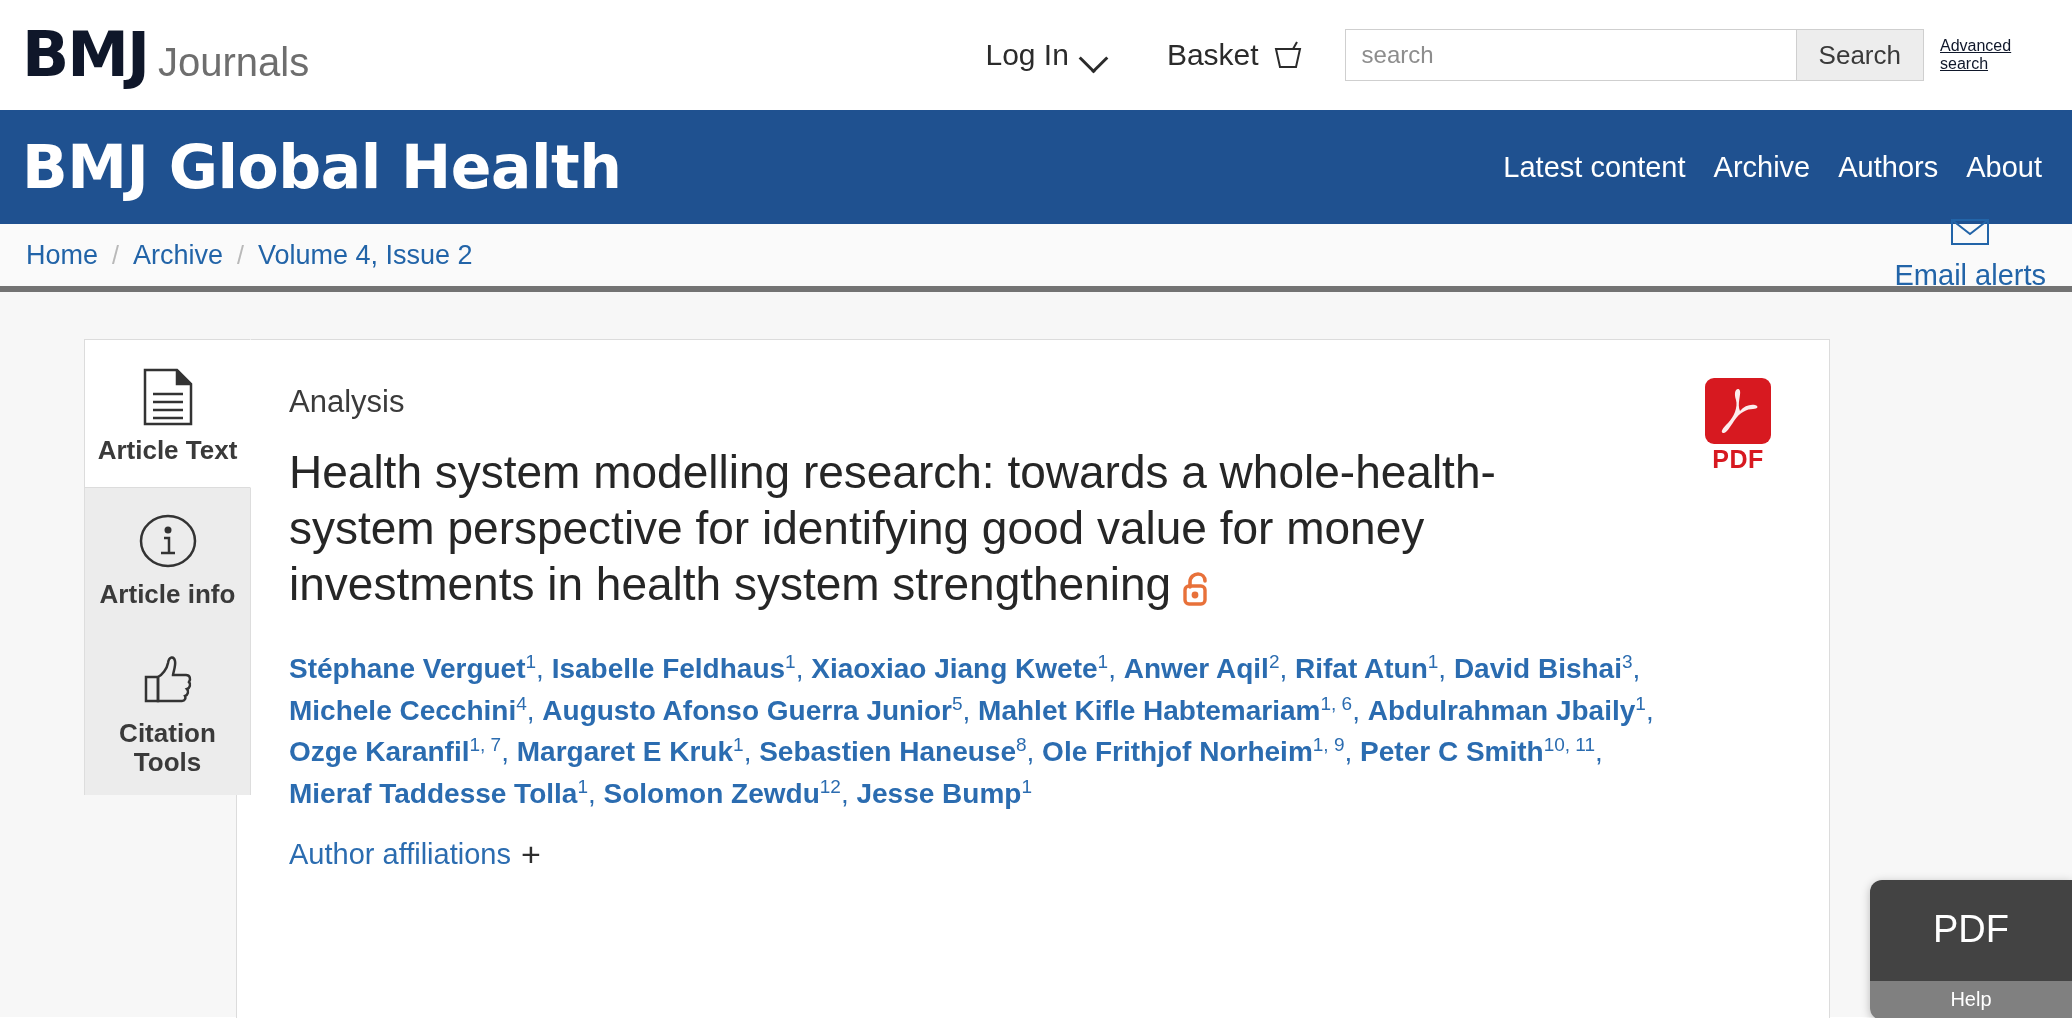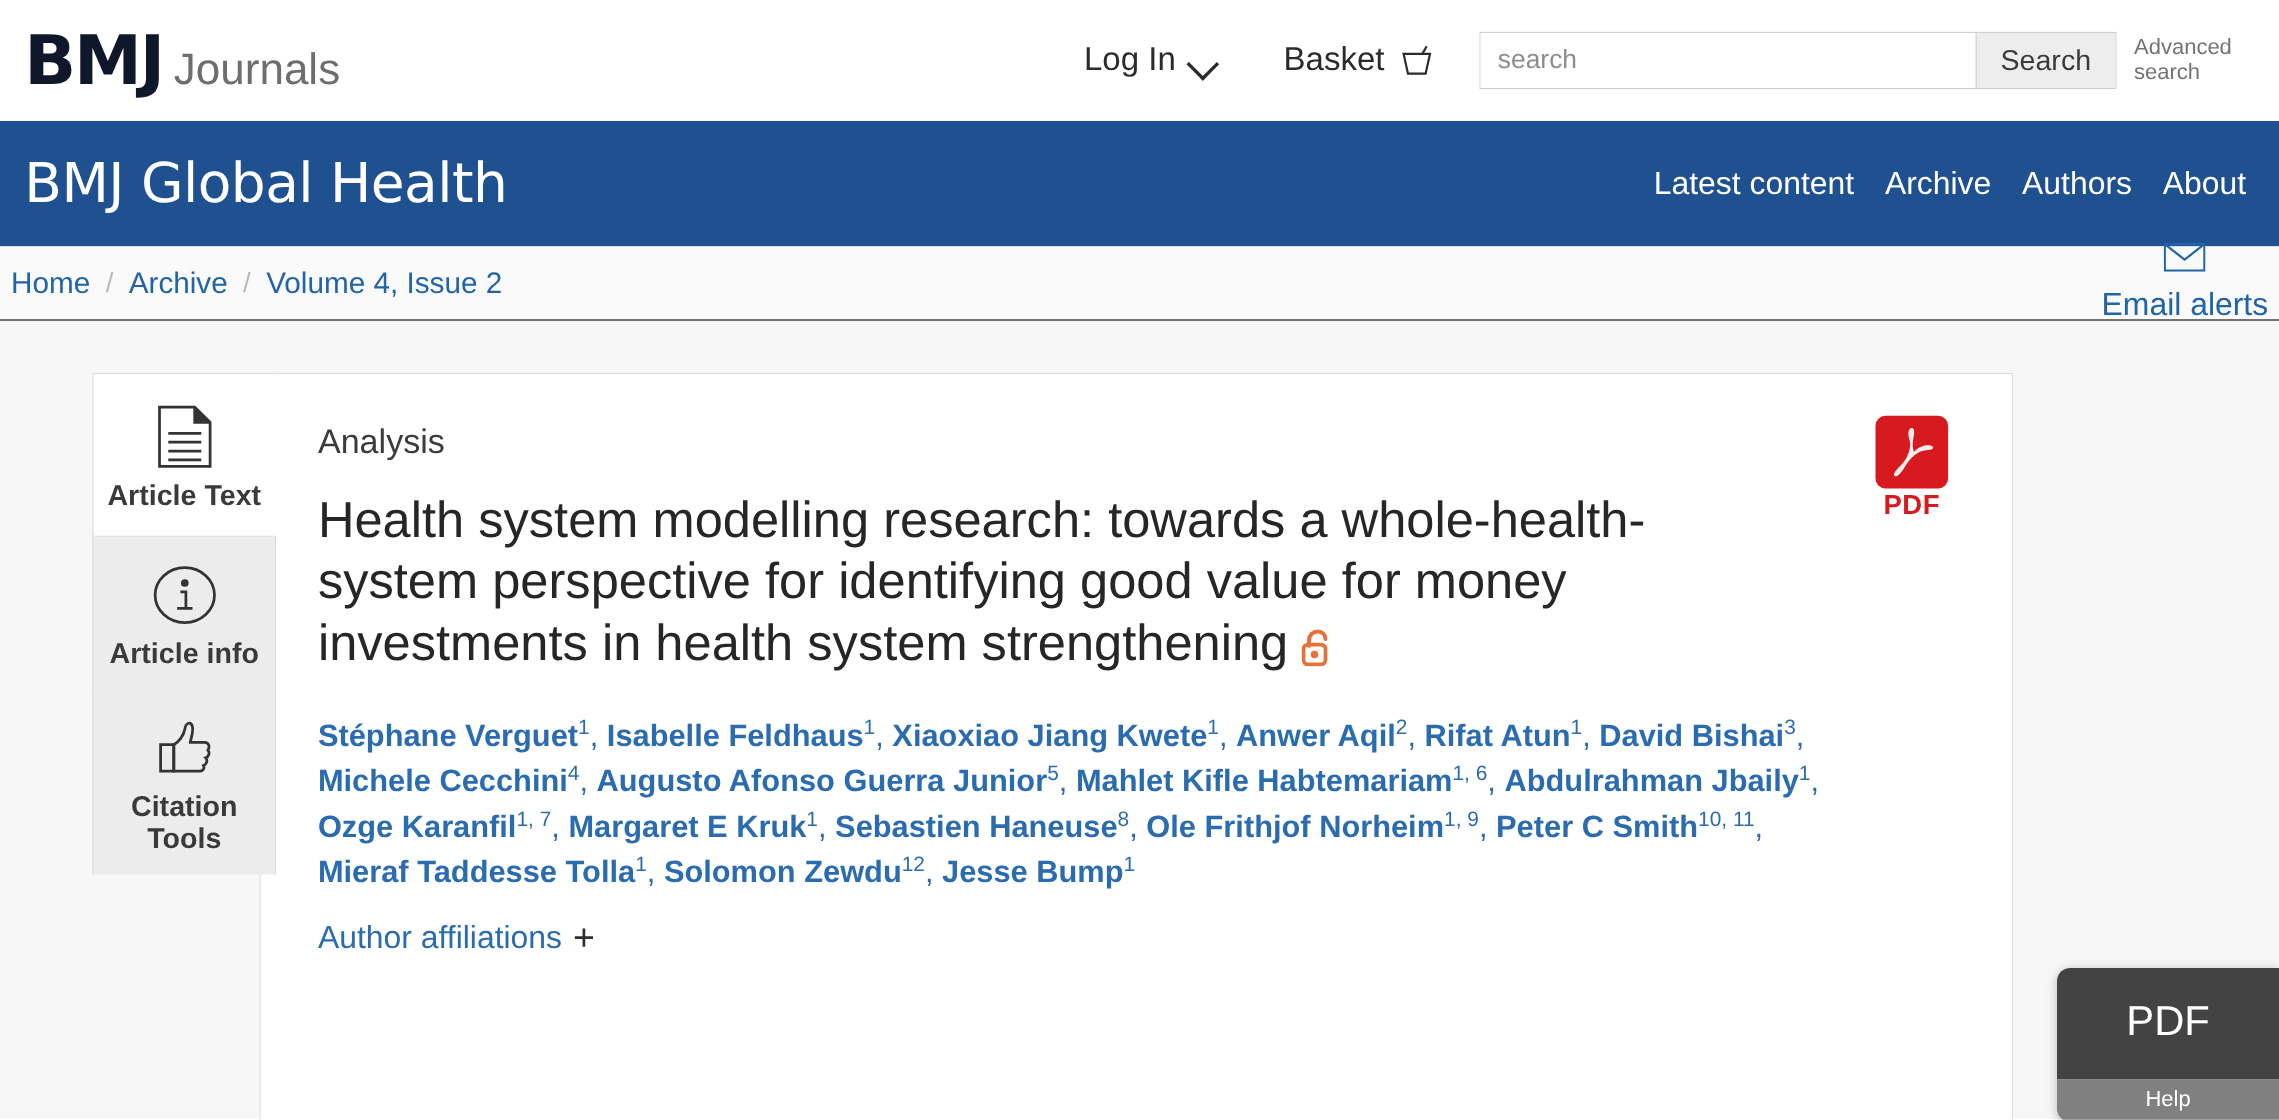--- a/index.html
+++ b/index.html
@@ -111,63 +111,64 @@
     border-left: 1px solid #cfcfcf;
     background: #ededed;
     font-size: 26px;
     color: #3a3a3a;
     padding: 0 22px;
     cursor: pointer;
     font-family: "Liberation Sans", sans-serif;
   }
   .adv-search {
     margin-left: 16px;
-    font-size: 20px;
-    color: #737373;
+    font-size: 16px;
+    color: #0f172a;
     line-height: 1.15;
     width: 110px;
     cursor: pointer;
+    text-decoration: underline;
   }
 
   
   .journal-banner {
     height: 114px;
     background: #1f5190;
     display: flex;
     align-items: center;
     padding: 0 30px 0 22px;
   }
   .journal-title {
     color: #ffffff;
-    font-size: 50px;
-    font-weight: normal;
+    font-size: 60px;
+    font-weight: bold;
     letter-spacing: -0.5px;
     font-family: "DejaVu Sans", sans-serif;
   }
   .journal-nav {
     margin-left: auto;
     display: flex;
     align-items: center;
     gap: 28px;
   }
   .journal-nav a {
     color: #ffffff;
     font-size: 29px;
     text-decoration: none;
     cursor: pointer;
   }
 
   
   .crumb-bar {
     height: 68px;
     background: #fafafa;
-    border-bottom: 2px solid #737373;
-    display: flex;
-    align-items: center;
-    padding: 0 10px;
+    border-bottom: 6px solid #737373;
+    display: flex;
+    align-items: center;
+    padding: 0 26px;
   }
   .crumbs {
     display: flex;
     align-items: center;
     gap: 14px;
     font-size: 27px;
   }
   .crumbs a { color: #2264a8; text-decoration: none; cursor: pointer; }
   .crumb-sep { color: #b9b9b9; font-size: 25px; }
 

